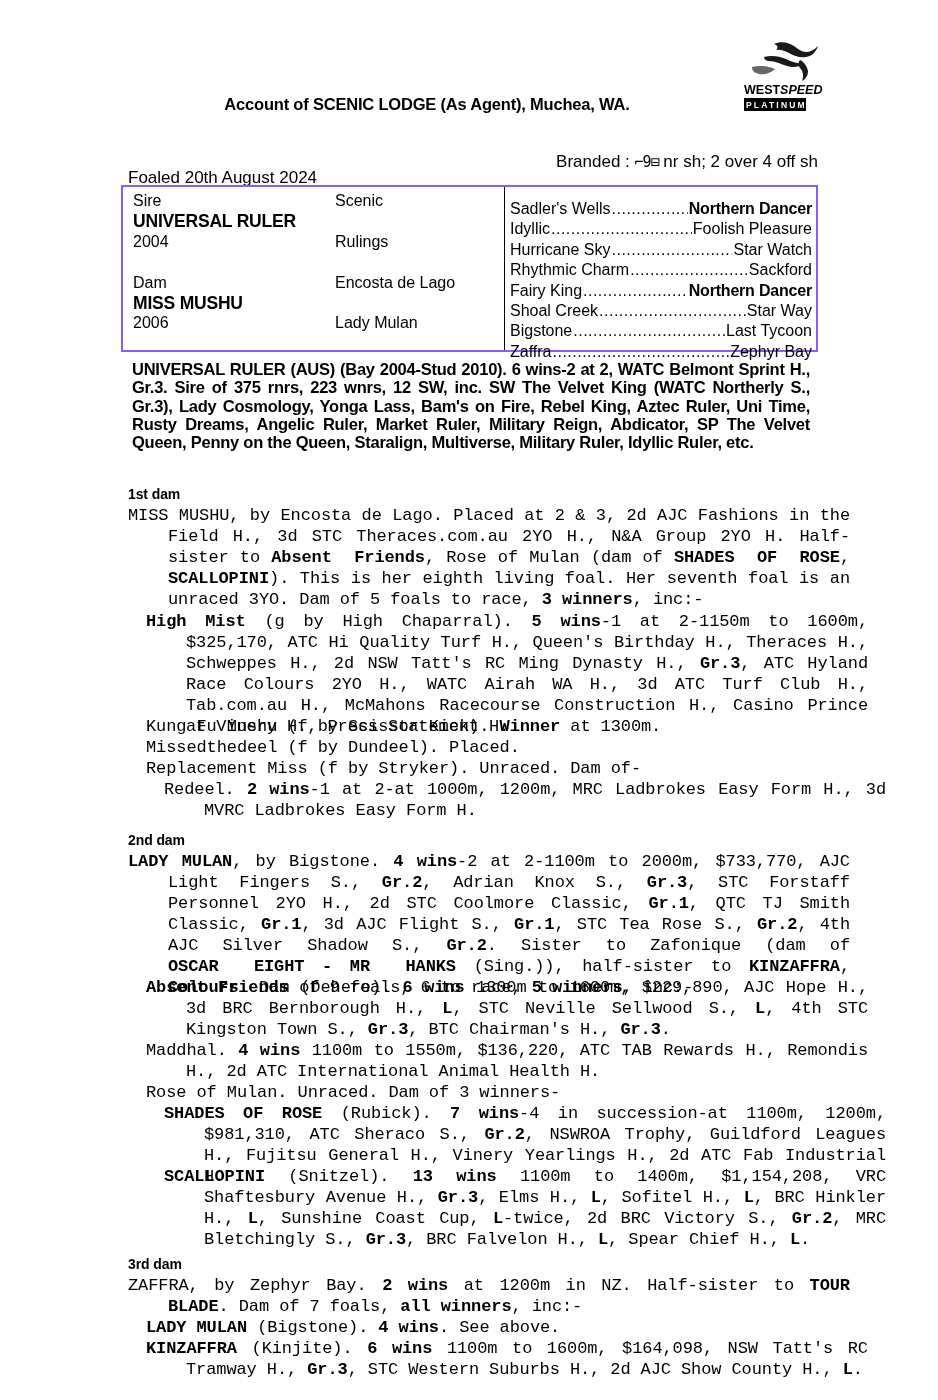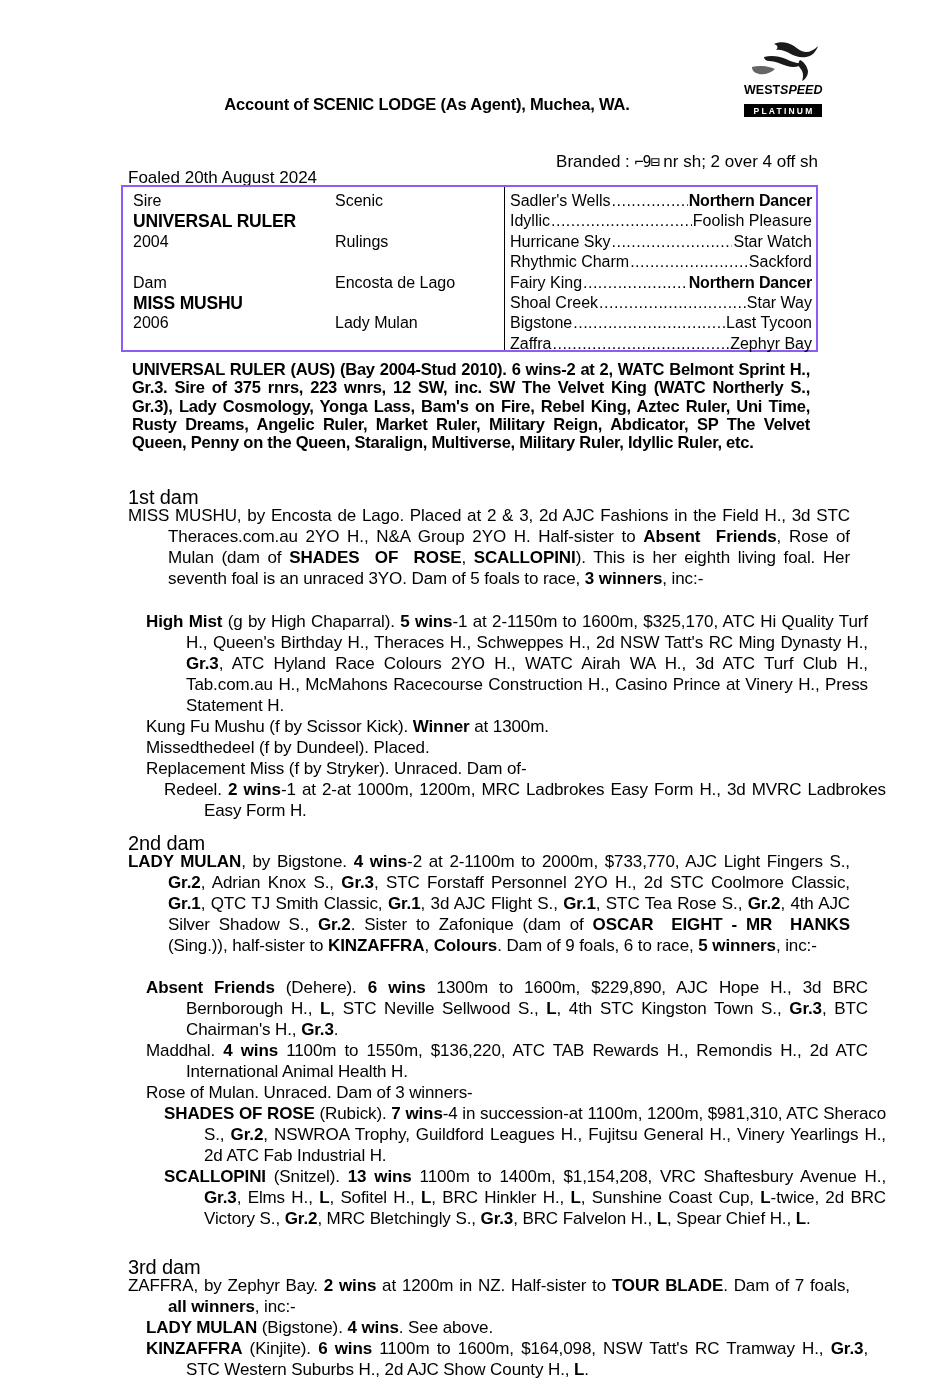--- a/index.html
+++ b/index.html
@@ -36,22 +36,22 @@
     text-align: center;
     font-size: 12.5px;
     font-weight: bold;
     letter-spacing: 0px;
     line-height: 13px;
     font-family: "Liberation Sans", sans-serif;
   }
   .logo-word .w1 { font-weight: bold; }
   .logo-word .w2 { font-weight: bold; font-style: italic; }
   .logo-plat {
-    margin-top: 7px;
-    width: 78px;
+    margin-top: 1px;
+    width: 62px;
     background: #000;
     color: #fff;
     text-align: center;
     font-size: 8.5px;
     font-weight: bold;
     letter-spacing: 2.2px;
     padding: 1.5px 0 1.5px 2px;
     box-sizing: border-box;
   }
 
@@ -148,49 +148,50 @@
     white-space: nowrap;
   }
   .dotrow .nm { flex: 0 0 auto; }
   .dotrow .dots {
     flex: 1 1 auto;
     overflow: hidden;
     white-space: nowrap;
     letter-spacing: 0.5px;
     margin: 0 1px;
   }
-  .dotrow .vl { flex: 0 0 auto; }
+  .dotrow .vl { flex: 0 0 auto; margin-top: 8px; }
   .dotrow .vl.b { font-weight: bold; letter-spacing: -0.2px; }
 
   
   .sire-summary {
     position: absolute;
     left: 132px;
     top: 360px;
     width: 678px;
     font-size: 16.5px;
     font-weight: bold;
     line-height: 18.3px;
     text-align: justify;
     letter-spacing: -0.25px;
   }
 
   
   .dam-head {
     position: absolute;
-    font-size: 20px;
-    font-weight: normal;
+    font-size: 14px;
+    font-weight: bold;
     letter-spacing: -0.1px;
   }
   .para {
     position: absolute;
     font-size: 17px;
     line-height: 21px;
     text-align: justify;
     letter-spacing: -0.1px;
+    font-family: Liberation Mono, monospace;
   }
   b { font-weight: bold; }
   .hang1 { padding-left: 40px; text-indent: -40px; }
   .nj { text-align: left; }
 </style>
 </head>
 <body>
 
 <div class="page">
 

